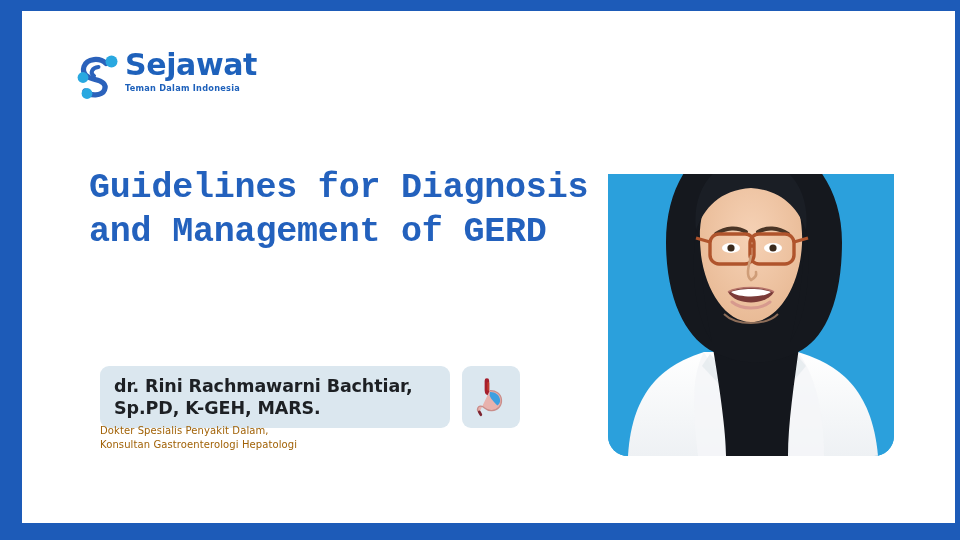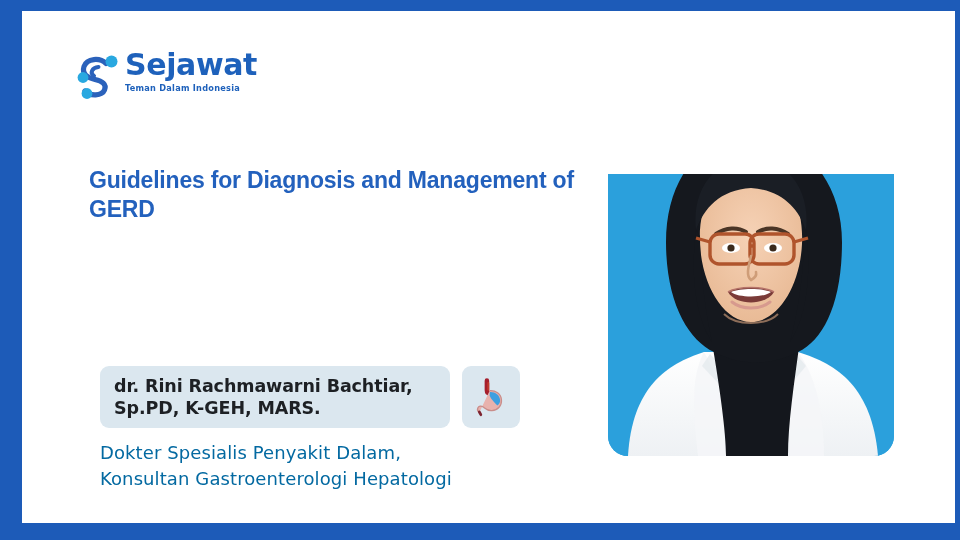--- a/index.html
+++ b/index.html
@@ -71,26 +71,26 @@
     line-height: 1;
     font-family: "DejaVu Sans", sans-serif;
   }
 
   
   .title {
     position: absolute;
     left: 67px;
     top: 155px;
     width: 500px;
-    font-size: 23px;
+    font-size: 35px;
     font-weight: bold;
     line-height: 1.26;
     color: #2361bd;
     letter-spacing: -0.2px;
-    font-family: Liberation Sans, sans-serif;
+    font-family: Liberation Mono, monospace;
     white-space: pre-line;
   }
 
   
   .speaker-row {
     position: absolute;
     left: 78px;
     top: 355px;
     display: flex;
     align-items: center;
@@ -122,23 +122,23 @@
     border-radius: 9px;
     display: flex;
     align-items: center;
     justify-content: center;
   }
   .stomach-svg { display: block; }
 
   .speaker-sub {
     position: absolute;
     left: 78px;
-    top: 429px;
-    font-size: 18px;
-    color: #0369a1;
+    top: 413px;
+    font-size: 10px;
+    color: #a16207;
     line-height: 1.42;
     letter-spacing: 0.1px;
     font-family: "DejaVu Sans", sans-serif;
     white-space: pre-line;
   }
 
   
   .photo-wrap {
     position: absolute;
     left: 586px;

